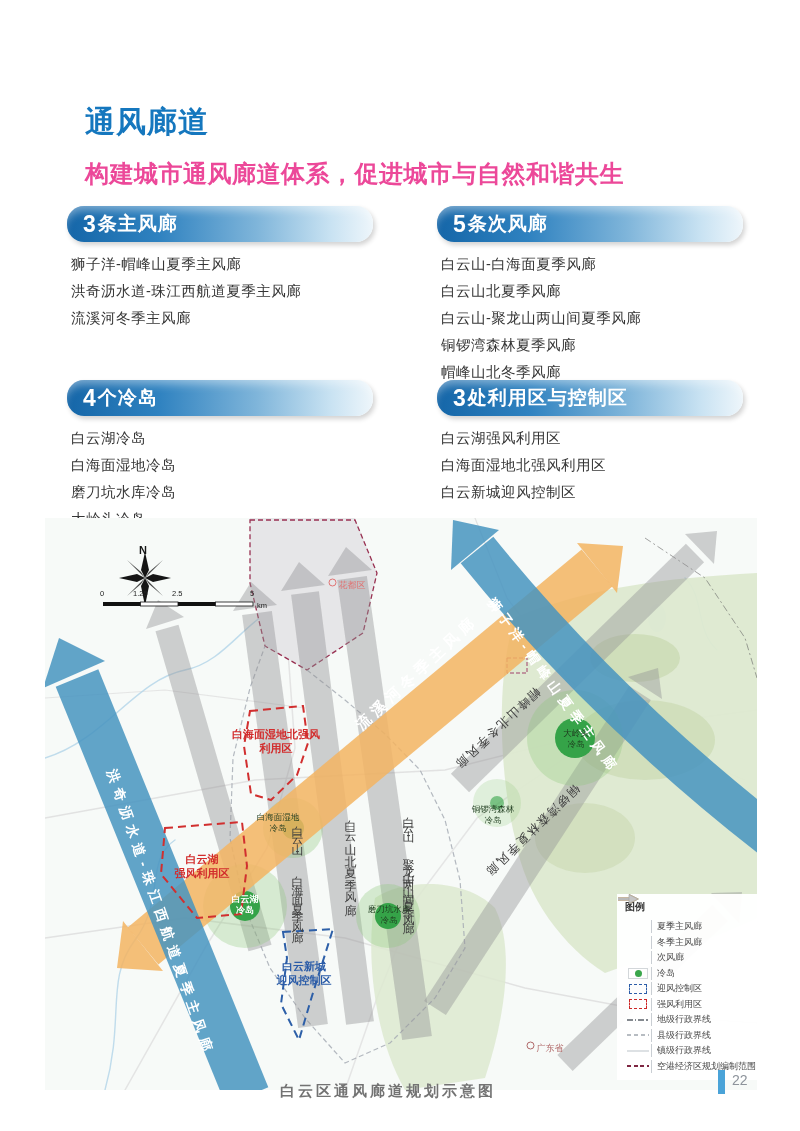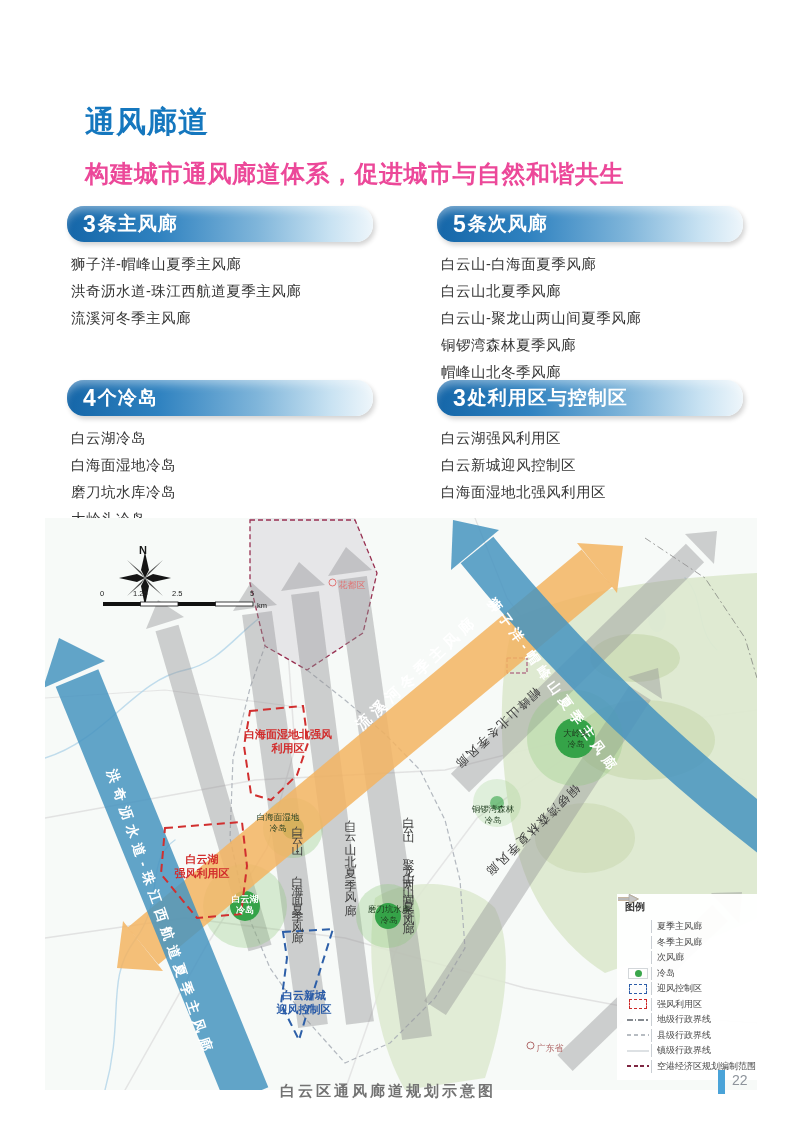--- a/index.html
+++ b/index.html
@@ -101,22 +101,22 @@
     </ul>
   </div>
 
   <div class="block b3">
     <div class="pill">
       <span class="num">3</span>
       <span class="rest">处利用区与控制区</span>
     </div>
     <ul>
       <li>白云湖强风利用区</li>
+      <li>白海面湿地北强风利用区</li>
       <li>白云新城迎风控制区</li>
-      <li>白海面湿地北强风利用区</li>
     </ul>
   </div>
 
   <div class="map">
     <svg width="712" height="572" viewBox="0 0 712 572">
 
       <g stroke-linecap="round" fill="none">
         <path d="M0,300 L210,262 L400,252 L560,212 L712,192" stroke="#dcdcdc" stroke-width="1.5" opacity="0.8"></path>
         <path d="M80,572 L160,430 L222,330 L250,230 L242,120 L212,0" stroke="#dedede" stroke-width="1.5" opacity="0.8"></path>
         <path d="M0,420 L140,400 L300,420 L480,470 L640,500 L712,505" stroke="#dcdcdc" stroke-width="1.5" opacity="0.8"></path>
@@ -220,29 +220,29 @@
 
     <div class="mlab corridor-main" style="left:115px;top:395px;transform:translate(-50%,-50%) rotate(71deg);font-size:13.5px;letter-spacing:6px;">洪奇沥水道-珠江西航道夏季主风廊</div>
     <div class="mlab corridor-main" style="left:508px;top:168px;transform:translate(-50%,-50%) rotate(54deg);font-size:13.5px;letter-spacing:5px;">狮子洋-帽峰山夏季主风廊</div>
     <div class="mlab corridor-main" style="left:372px;top:155px;transform:translate(-50%,-50%) rotate(-43deg);font-size:15px;letter-spacing:5px;">流溪河冬季主风廊</div>
     <div class="mlab vtext seclab" style="left:252px;top:355px;letter-spacing:9px;">白云山-白海面夏季风廊</div>
     <div class="mlab vtext seclab" style="left:305px;top:340px;letter-spacing:12px;">白云山北夏季风廊</div>
     <div class="mlab vtext seclab" style="left:363px;top:345px;letter-spacing:7px;">白云山-聚龙山两山间夏季风廊</div>
     <div class="mlab seclab" style="left:452px;top:210px;transform:translate(-50%,-50%) rotate(137deg);letter-spacing:2px;">帽峰山北冬季风廊</div>
     <div class="mlab seclab" style="left:487px;top:312px;transform:translate(-50%,-50%) rotate(136deg);letter-spacing:2px;">铜锣湾森林夏季风廊</div>
 
-    <div class="mlab zlab zred" style="left:231px;top:224px;margin-left:12px;">
+    <div class="mlab zlab zred" style="left:231px;top:224px;">
       <div>白海面湿地北强风</div>
       <div>利用区</div>
     </div>
     <div class="mlab zlab zred" style="left:157px;top:349px;">
       <div>白云湖</div>
       <div>强风利用区</div>
     </div>
-    <div class="mlab zlab zblue" style="left:259px;top:456px;margin-top:29px;">
+    <div class="mlab zlab zblue" style="left:259px;top:456px;">
       <div>白云新城</div>
       <div>迎风控制区</div>
     </div>
 
     <div class="mlab cilab ciwhite" style="left:200px;top:387px;">
       <div>白云湖</div>
       <div>冷岛</div>
     </div>
     <div class="mlab cilab" style="left:233px;top:305px;">
       <div>白海面湿地</div>

